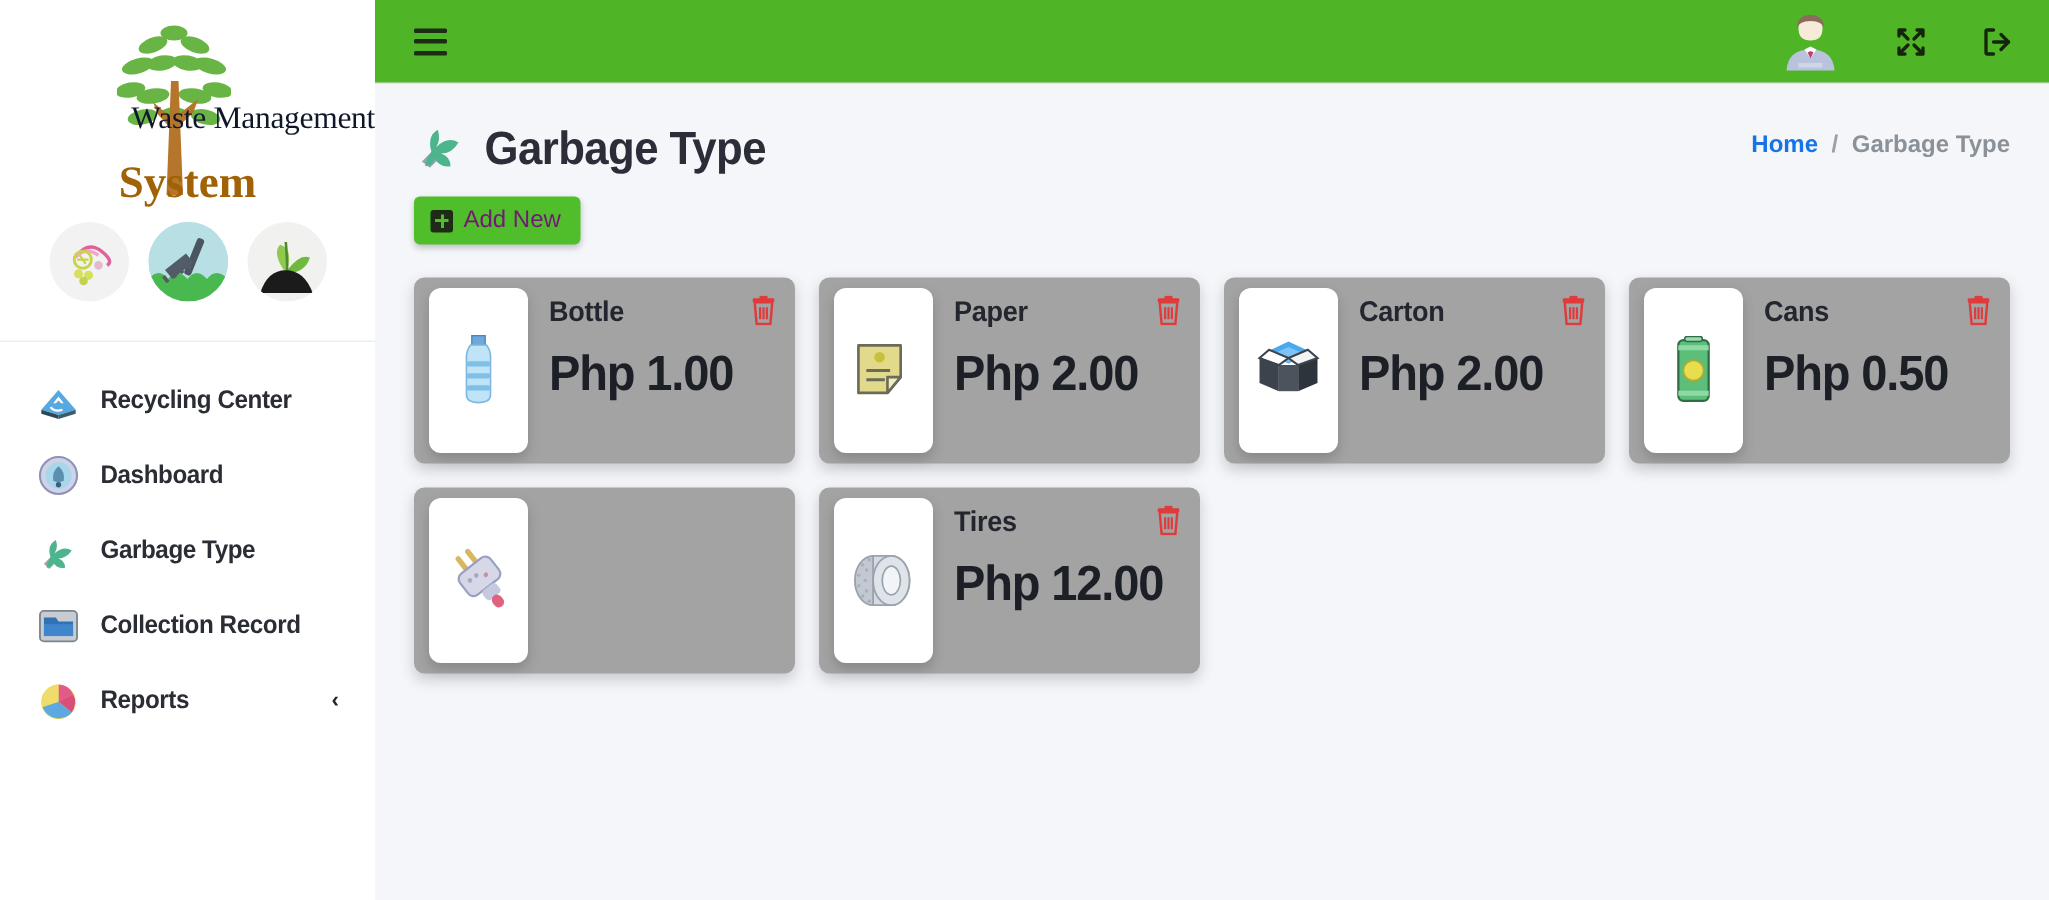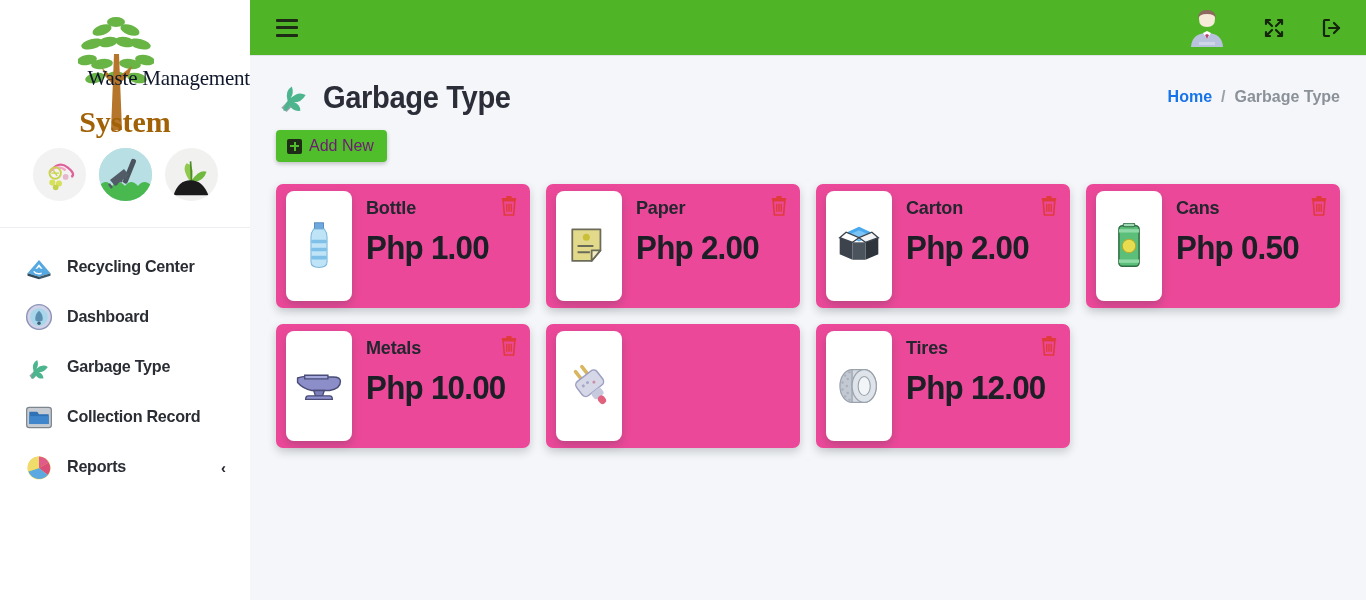--- a/index.html
+++ b/index.html
@@ -145,21 +145,21 @@
   }
 
   
   .grid {
     padding: 14px 18px 0 18px;
     display: flex; flex-wrap: wrap;
   }
   .cell { width: 25%; padding: 8px; }
   .card {
     position: relative;
-    background: #ec4899;
+    background: #a3a3a3;
     border-radius: 7px;
     height: 124px;
     box-shadow: 0 4px 9px rgba(60,64,72,.24);
     display: flex; align-items: stretch;
   }
   .card-img {
     position: absolute; left: 10px; top: 7px;
     width: 66px; height: 110px;
     background: #ffffff; border-radius: 8px;
     box-shadow: 0 4px 8px rgba(60,64,72,.27);
@@ -484,44 +484,20 @@
                 <rect x="2" y="2" width="16" height="3" rx="1" fill="#e03b3b"></rect>
                 <rect x="7" y="0" width="6" height="2.5" rx="1" fill="#e03b3b"></rect>
                 <path d="M3.5 5 h13 l-1.4 16 h-10.2z" fill="none" stroke="#e03b3b" stroke-width="1.8"></path>
                 <path d="M7.5 8.5 v9 M10 8.5 v9 M12.5 8.5 v9" stroke="#e03b3b" stroke-width="1.6"></path>
               </svg>
             </span>
           </div>
         </div>
       </div>
 
-      <div class="cell">
-        <div class="card">
-          <div class="card-img">
-            <svg viewBox="0 0 56 40" width="50" height="36">
-              <path d="M4 11 q8-3 16-1 L44 10 q8 0 8 5 q0 8 -12 10 L20 25 q-10-2 -16-9z" fill="#8b8ec9" stroke="#4b4d78" stroke-width="1.6" stroke-linejoin="round"></path>
-              <path d="M12 8 h26 v4 h-26z" fill="#a6a9dd" stroke="#4b4d78" stroke-width="1.5"></path>
-              <path d="M22 25 h12 l-2 6 h-8z" fill="#7b7eb8" stroke="#4b4d78" stroke-width="1.5"></path>
-              <path d="M16 31 h24 q3 0 3 4 h-30 q0-4 3-4z" fill="#9093d0" stroke="#4b4d78" stroke-width="1.5"></path>
-            </svg>
-          </div>
-          <div class="card-body">
-            <div class="card-title">Metals</div>
-            <div class="card-price">Php 10.00</div>
-            <span class="trash-btn">
-              <svg viewBox="0 0 20 22" width="18" height="20">
-                <rect x="2" y="2" width="16" height="3" rx="1" fill="#e03b3b"></rect>
-                <rect x="7" y="0" width="6" height="2.5" rx="1" fill="#e03b3b"></rect>
-                <path d="M3.5 5 h13 l-1.4 16 h-10.2z" fill="none" stroke="#e03b3b" stroke-width="1.8"></path>
-                <path d="M7.5 8.5 v9 M10 8.5 v9 M12.5 8.5 v9" stroke="#e03b3b" stroke-width="1.6"></path>
-              </svg>
-            </span>
-          </div>
-        </div>
-      </div>
 
       <div class="cell">
         <div class="card">
           <div class="card-img">
             <svg viewBox="0 0 56 56" width="50" height="50">
               <g transform="rotate(-38 28 28)">
                 <rect x="24" y="4" width="4" height="14" rx="2" fill="#d8b760"></rect>
                 <rect x="33" y="4" width="4" height="14" rx="2" fill="#d8b760"></rect>
                 <rect x="16" y="16" width="29" height="20" rx="5" fill="#d6d8e8" stroke="#9b9ec0" stroke-width="1.6"></rect>
                 <circle cx="23" cy="24" r="1.7" fill="#a5a8c6"></circle>

